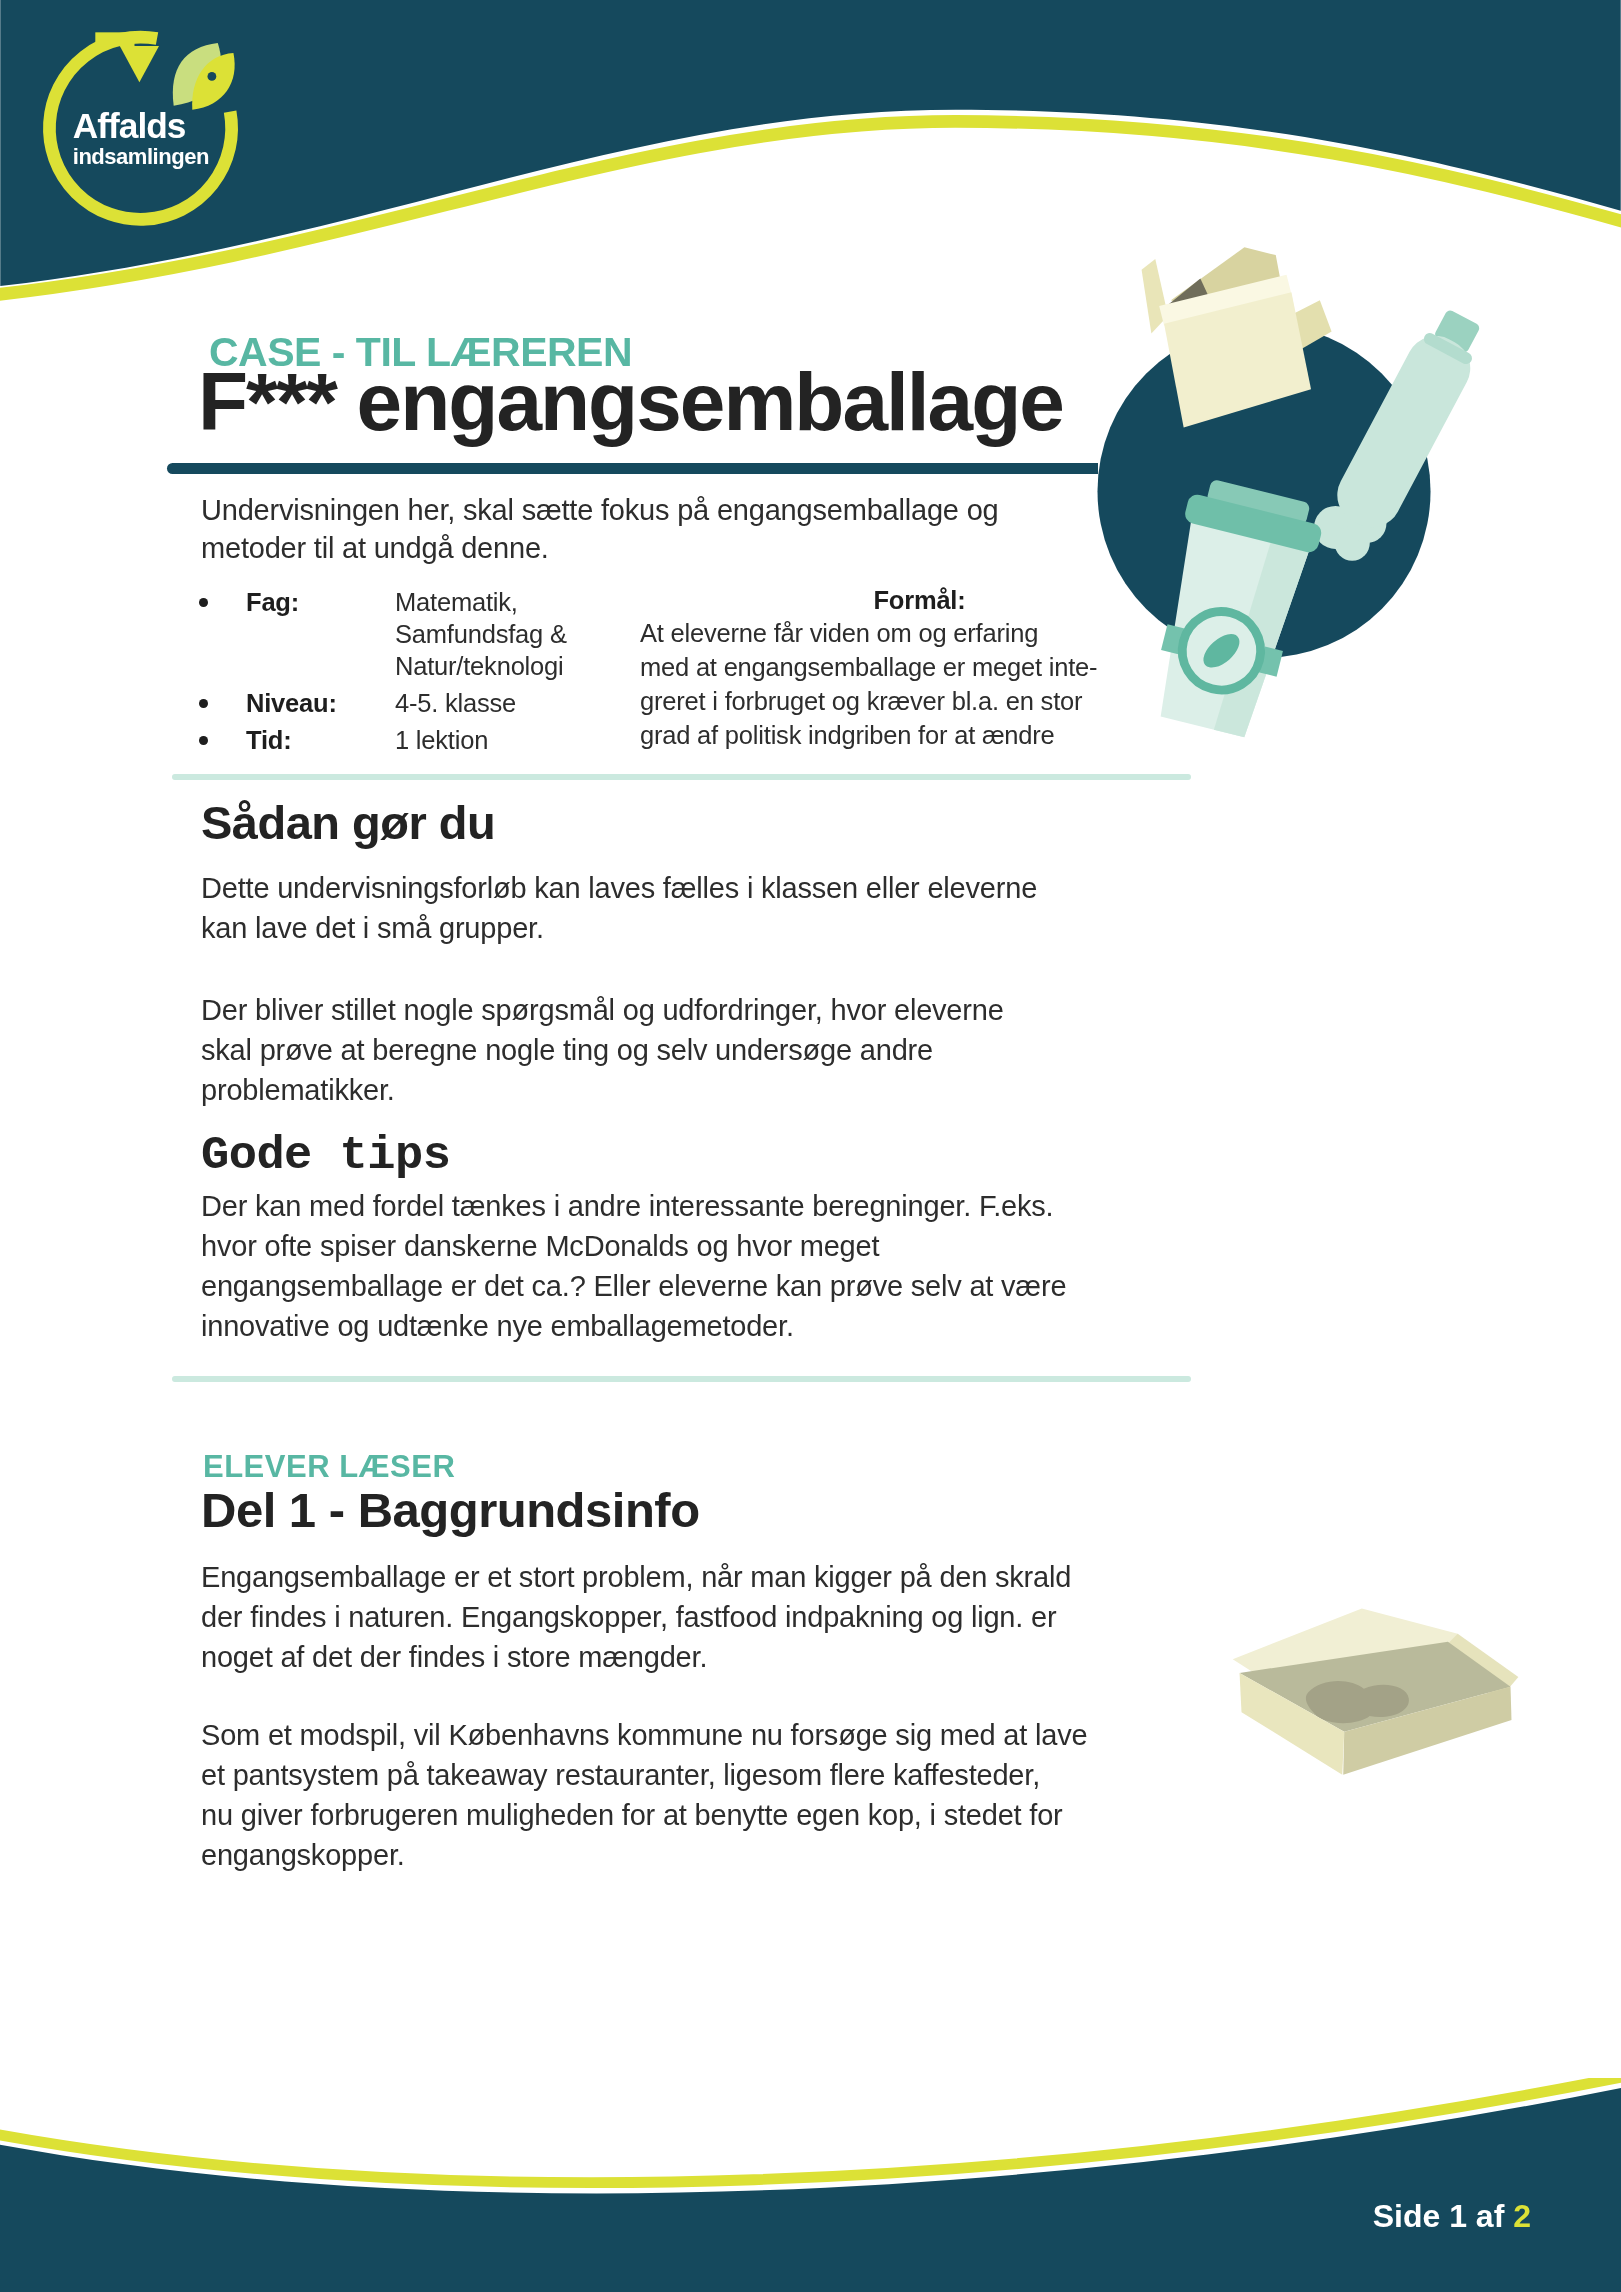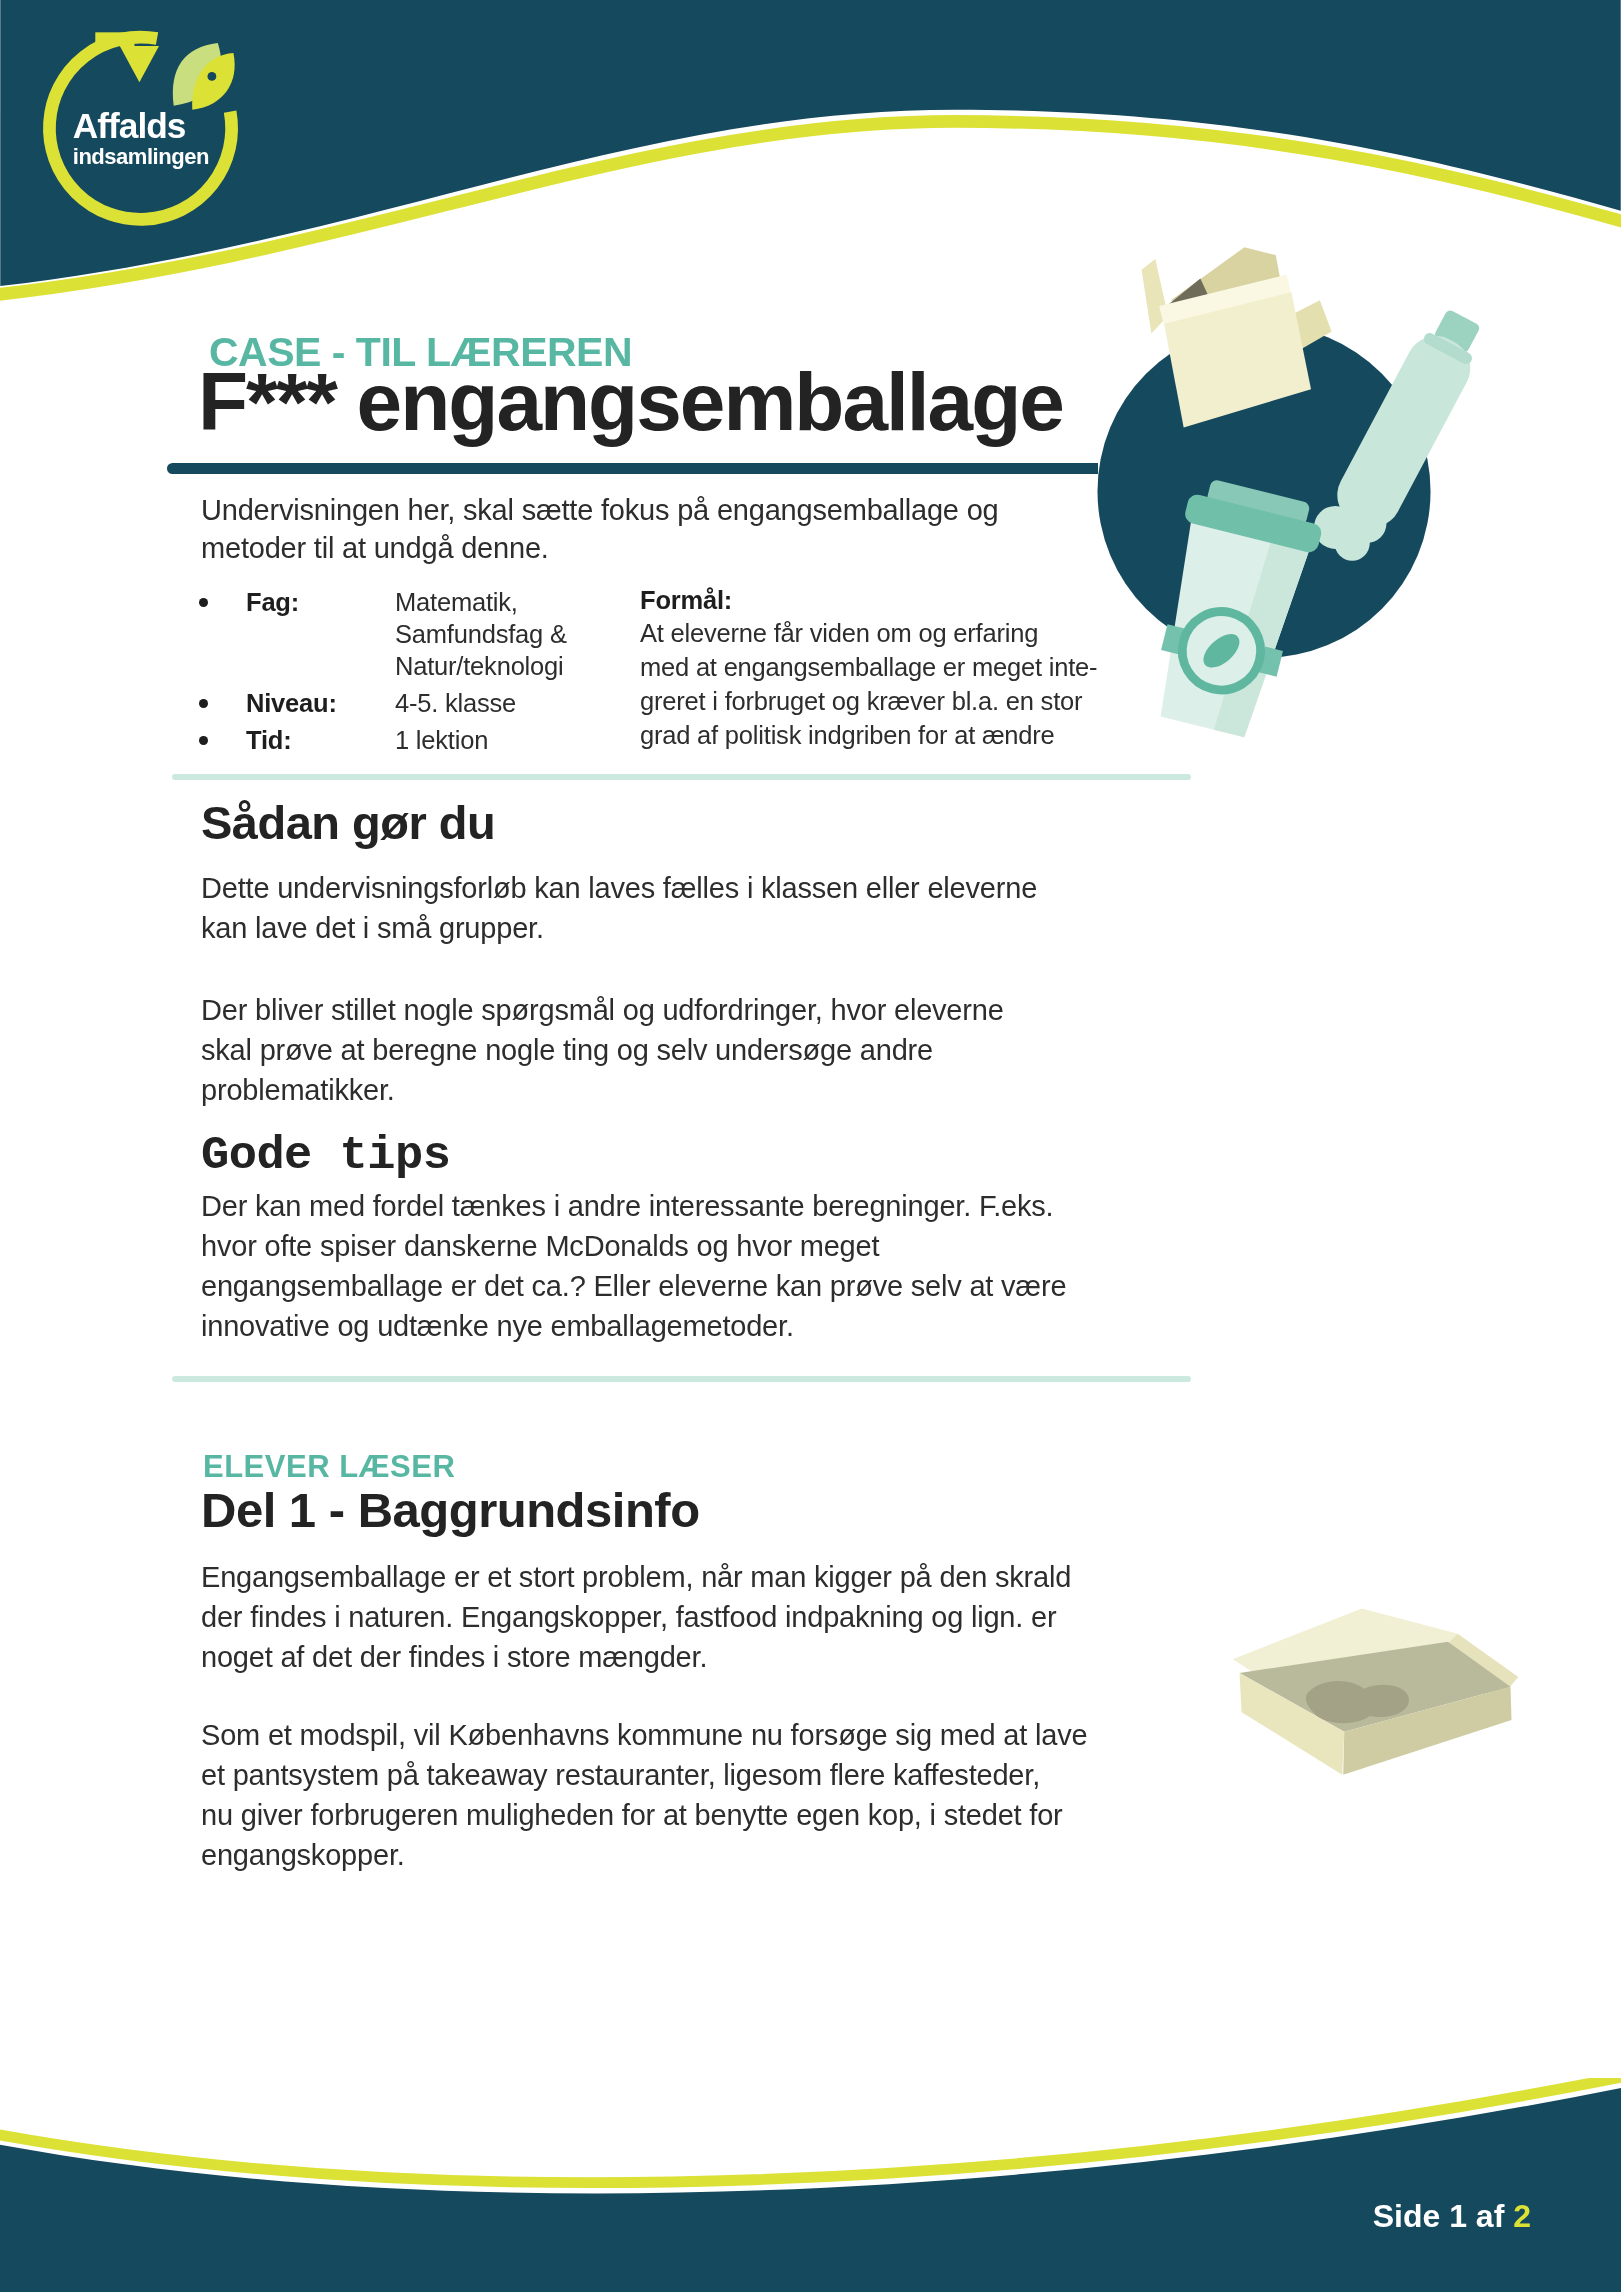--- a/index.html
+++ b/index.html
@@ -57,21 +57,21 @@
     font-size:25.5px;line-height:32px;
     display:grid;grid-template-columns:47px 149px auto;row-gap:5px;
   }
   .bullet-dot{width:8.8px;height:8.8px;border-radius:50%;background:#1e1e1e;margin-top:11.8px;}
   .info-label{font-weight:bold;color:#1e1e1e;}
   .info-value{white-space:pre-line;}
   .purpose{
     position:absolute;left:640px;top:584px;width:559px;
     font-size:25.5px;line-height:32px;
   }
-  .purpose-label{font-weight:bold;color:#1e1e1e;}
+  .purpose-label{font-weight:bold;color:#1e1e1e;text-align:center;}
   .purpose-text{white-space:pre-line;line-height:34px;}
   .divider{
     position:absolute;left:172px;width:1019px;height:5.9px;
     background:var(--divider-mint);border-radius:2.9px;
   }
   .divider-1{top:774px;}
   .divider-2{top:1376px;}
   .section-heading{
     position:absolute;left:201px;
     color:var(--heading-text);font-size:47px;font-weight:bold;letter-spacing:-0.5px;line-height:1.15;

